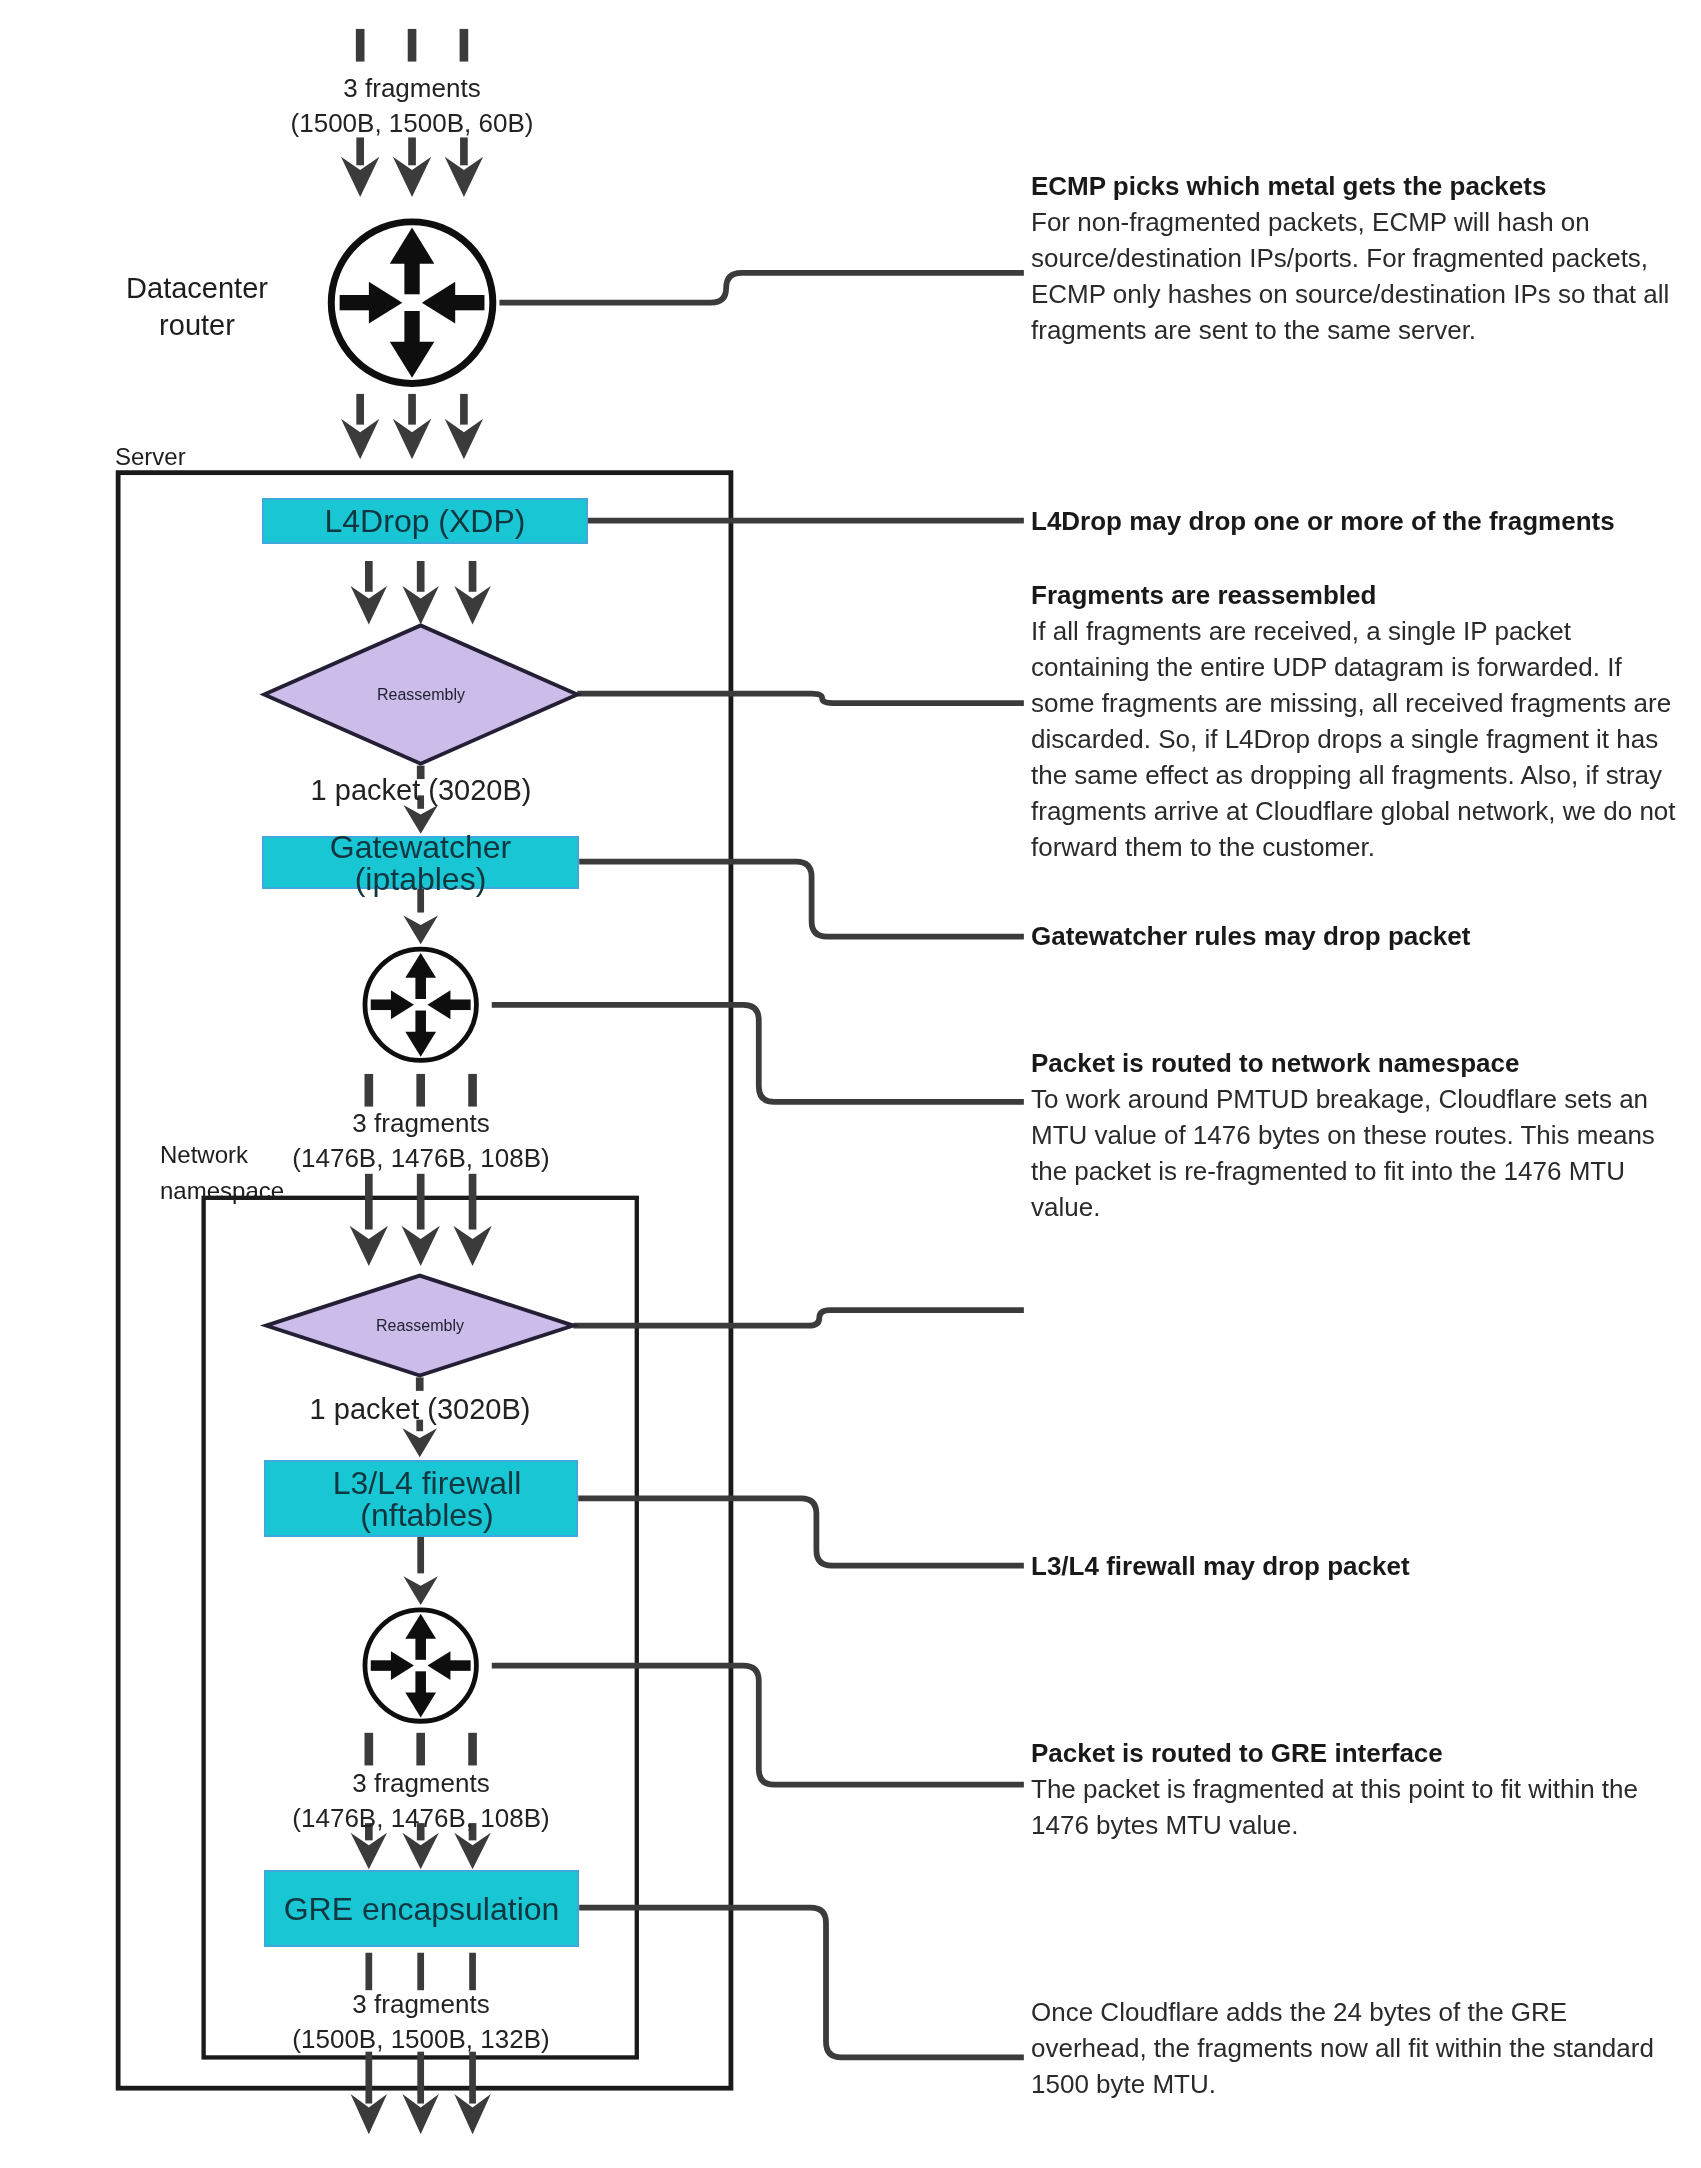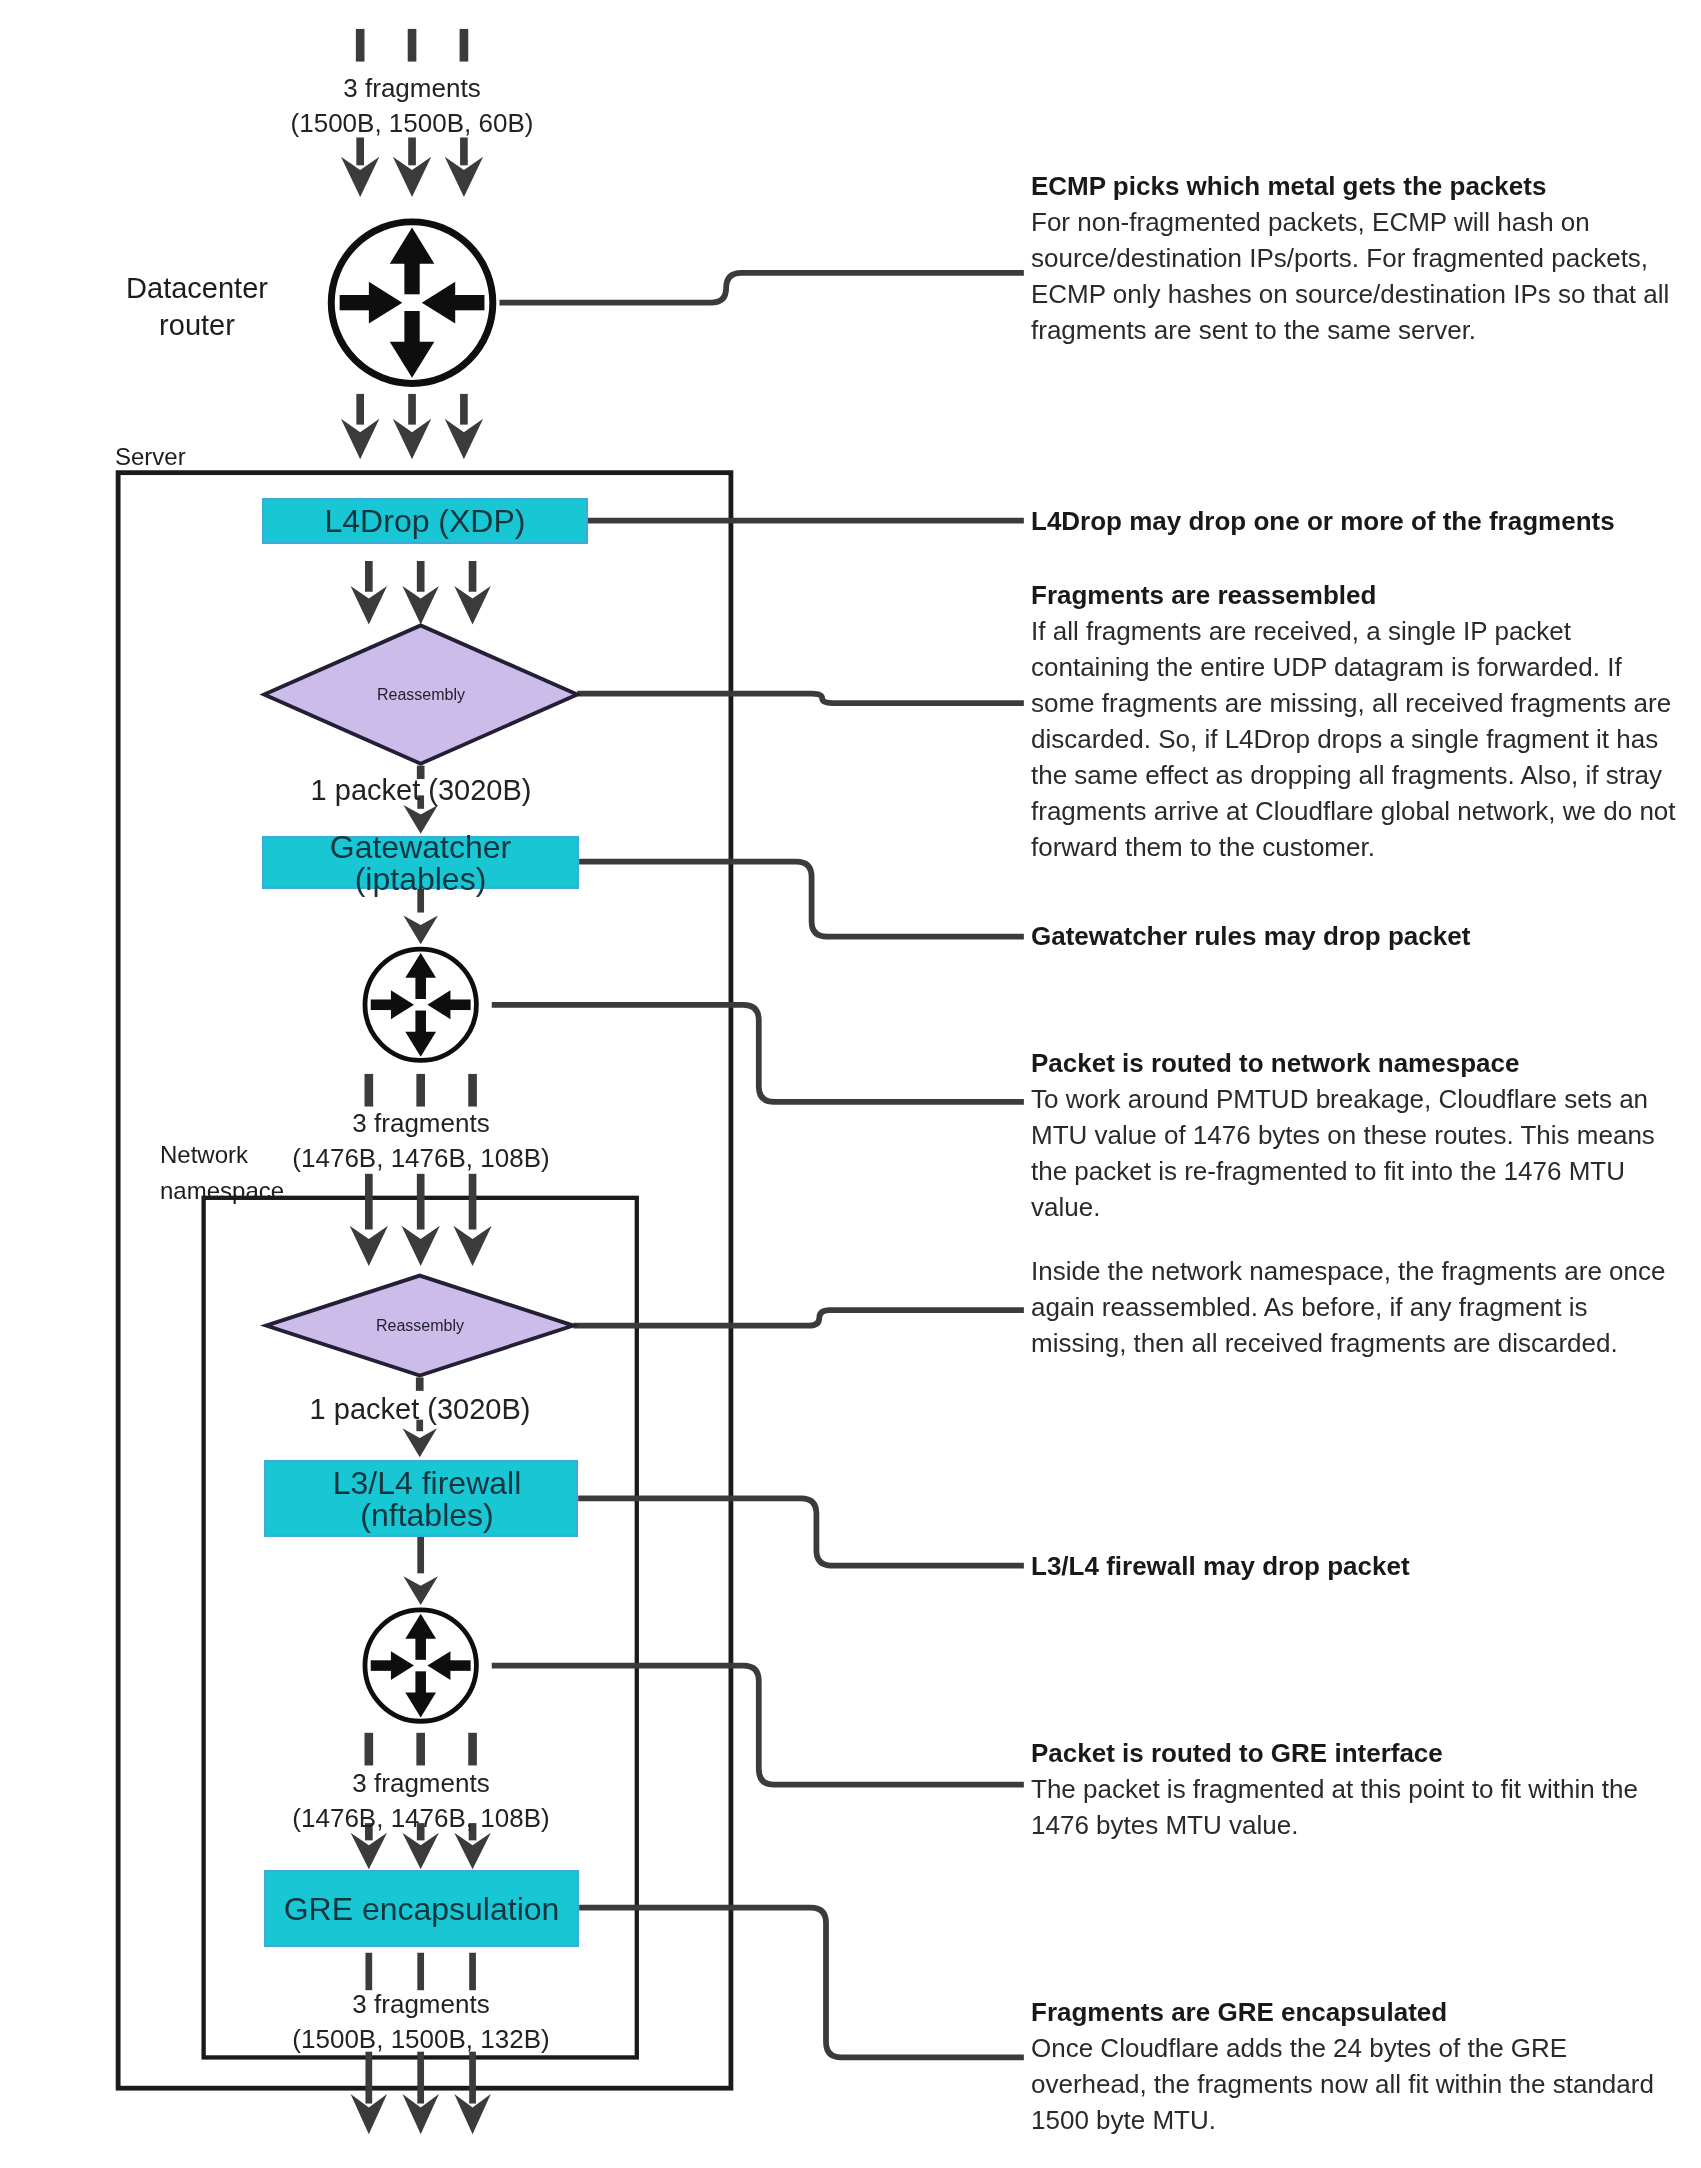--- a/index.html
+++ b/index.html
@@ -235,28 +235,26 @@
     <p>If all fragments are received, a single IP packet containing the entire UDP datagram is forwarded. If some fragments are missing, all received fragments are discarded. So, if L4Drop drops a single fragment it has the same effect as dropping all fragments. Also, if stray fragments arrive at Cloudflare global network, we do not forward them to the customer.</p>
   </div>
   <div class="annot" style="top:918px;">
     <h3>Gatewatcher rules may drop packet</h3>
   </div>
   <div class="annot" style="top:1013px;margin-top:32px;">
     <h3>Packet is routed to network namespace</h3>
     <p>To work around PMTUD breakage, Cloudflare sets an MTU value of 1476 bytes on these routes. This means the packet is re-fragmented to fit into the 1476 MTU value.</p>
   </div>
   <div class="annot" style="top:1253px;">
-    <p>Inside the network namespace, the fragments are once again reassembled. As before, if any fragment is missing, then all received fragments are discarded.</p>
   </div>
   <div class="annot" style="top:1548px;">
     <h3>L3/L4 firewall may drop packet</h3>
   </div>
   <div class="annot" style="top:1735px;">
     <h3>Packet is routed to GRE interface</h3>
     <p>The packet is fragmented at this point to fit within the 1476 bytes MTU value.</p>
   </div>
   <div class="annot" style="top:1994px;">
-    <h3>Fragments are GRE encapsulated</h3>
     <p>Once Cloudflare adds the 24 bytes of the GRE overhead, the fragments now all fit within the standard 1500 byte MTU.</p>
   </div>
 
 </div>
 
 
 </body></html>

